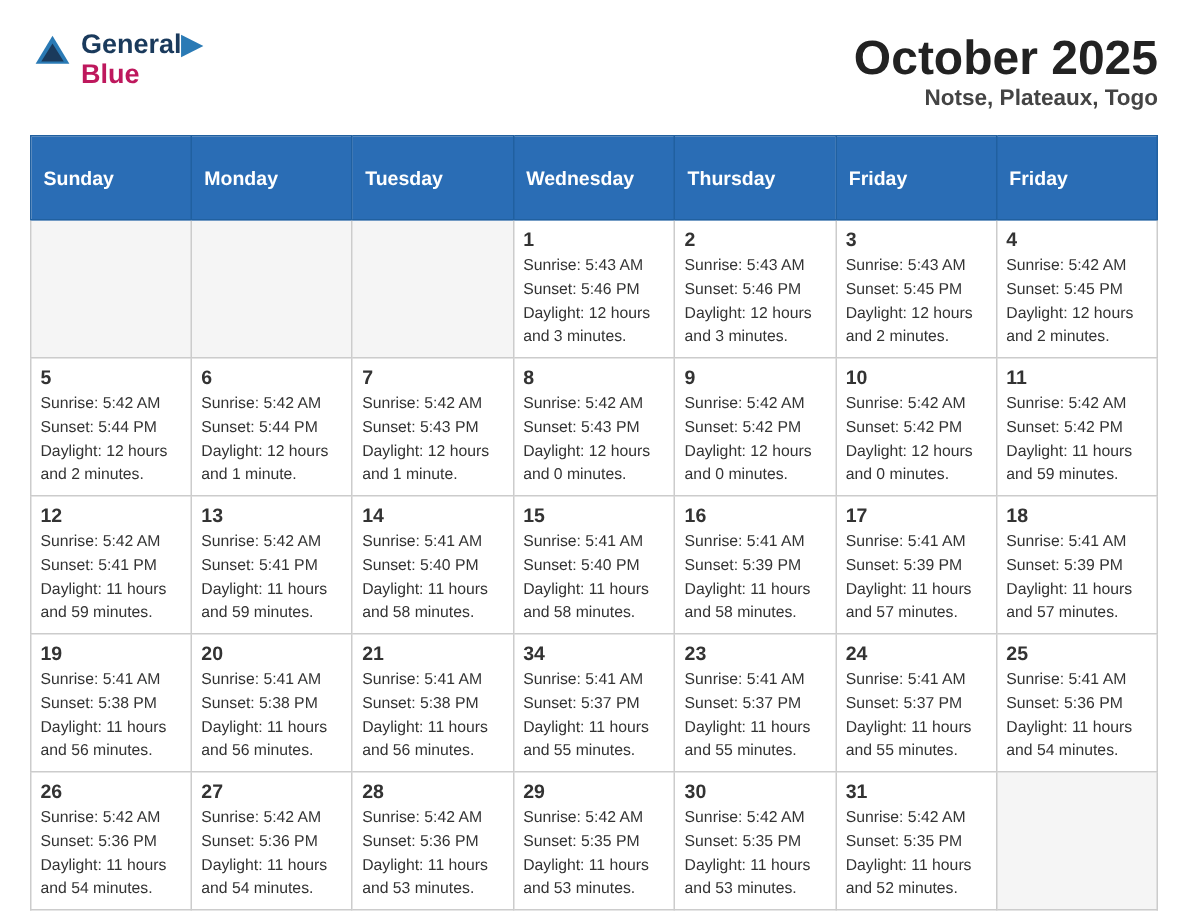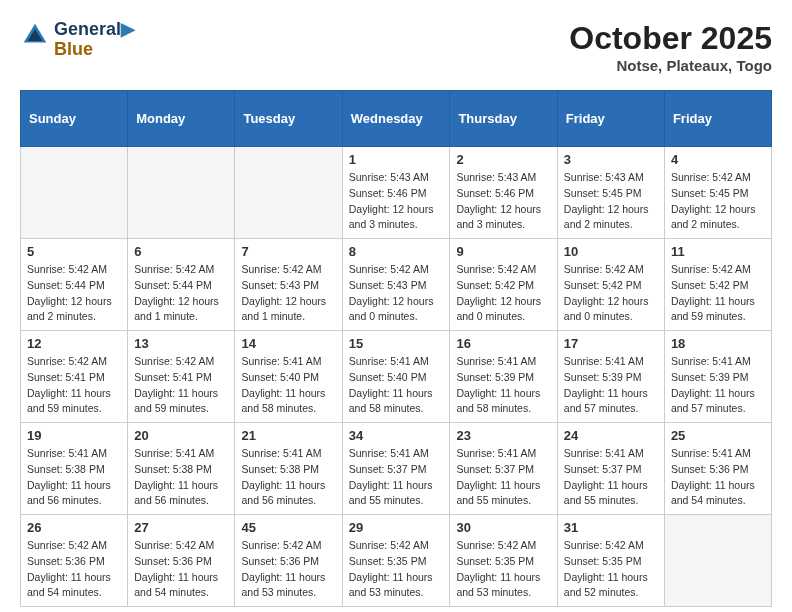--- a/index.html
+++ b/index.html
@@ -92,21 +92,21 @@
 <body>
 
 <div class="header">
   <div class="logo">
     <svg class="logo-icon" viewBox="0 0 40 40">
       <polygon points="20,5 35,30 5,30" fill="#2a7ab5"></polygon>
       <polygon points="20,12 30,28 10,28" fill="#1a3a5c"></polygon>
     </svg>
     <div class="logo-text">
       <div>General<span>▶</span></div>
-      <div style="color:#a16207;">Blue</div>
+      <div style="color:#be185d;">Blue</div>
     </div>
   </div>
   <div class="title-block">
     <h1>October 2025</h1>
     <h2>Notse, Plateaux, Togo</h2>
   </div>
 </div>
 
 <table class="calendar">
   <thead>
@@ -316,21 +316,21 @@
 and 54 minutes.</div>
         </td>
         <td>
           <span class="day-number">27</span>
           <div class="day-info" style="white-space: pre-line;">Sunrise: 5:42 AM
 Sunset: 5:36 PM
 Daylight: 11 hours
 and 54 minutes.</div>
         </td>
         <td>
-          <span class="day-number">45</span>
+          <span class="day-number">28</span>
           <div class="day-info" style="white-space: pre-line;">Sunrise: 5:42 AM
 Sunset: 5:36 PM
 Daylight: 11 hours
 and 53 minutes.</div>
         </td>
         <td>
           <span class="day-number">29</span>
           <div class="day-info" style="white-space: pre-line;">Sunrise: 5:42 AM
 Sunset: 5:35 PM
 Daylight: 11 hours

